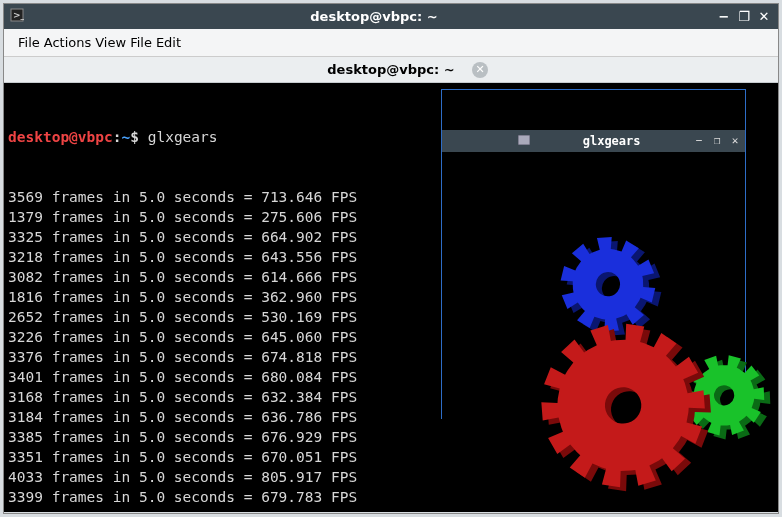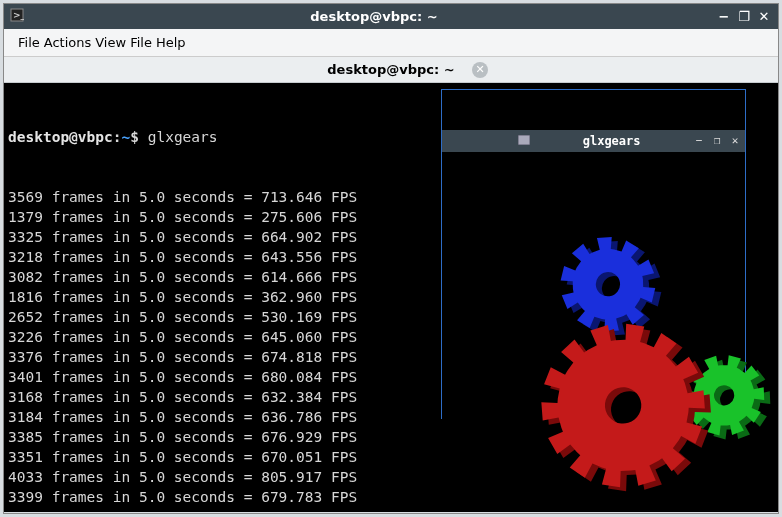--- a/index.html
+++ b/index.html
@@ -70,21 +70,21 @@
     color: #d7d7d7;
     font-family: "DejaVu Sans Mono", "Liberation Mono", monospace;
     font-size: 14.5px;
     line-height: 20px;
     padding: 4px 4px;
     height: calc(100% - 25px - 29px - 26px);
     overflow: hidden;
     position: relative;
     white-space: pre;
   }
-  .prompt-user { color: #e5e5e5; font-weight: bold; }
+  .prompt-user { color: #ef4444; font-weight: bold; }
   .prompt-path { color: #4aa3ff; font-weight: bold; }
   .prompt-colon { font-weight: bold; }
   
   .gears-window {
     position: absolute;
     right: 32px;
     top: 6px;
     width: 305px;
     height: 330px;
     border: 1px solid #2d6dc7;
@@ -128,21 +128,21 @@
       <span class="wbtn">❐</span>
       <span class="wbtn">✕</span>
     </span>
   </div>
 
   <div class="menubar">
     <span class="menuitem">File</span>
     <span class="menuitem">Actions</span>
     <span class="menuitem">View</span>
     <span class="menuitem">File</span>
-    <span class="menuitem">Help</span>
+    <span class="menuitem">Edit</span>
   </div>
 
   <div class="tabbar">
     <span class="tab">
       <span>desktop@vbpc: ~</span>
     </span>
     <span class="tab-close">✕</span>
   </div>
 
   <div class="terminal-area">

